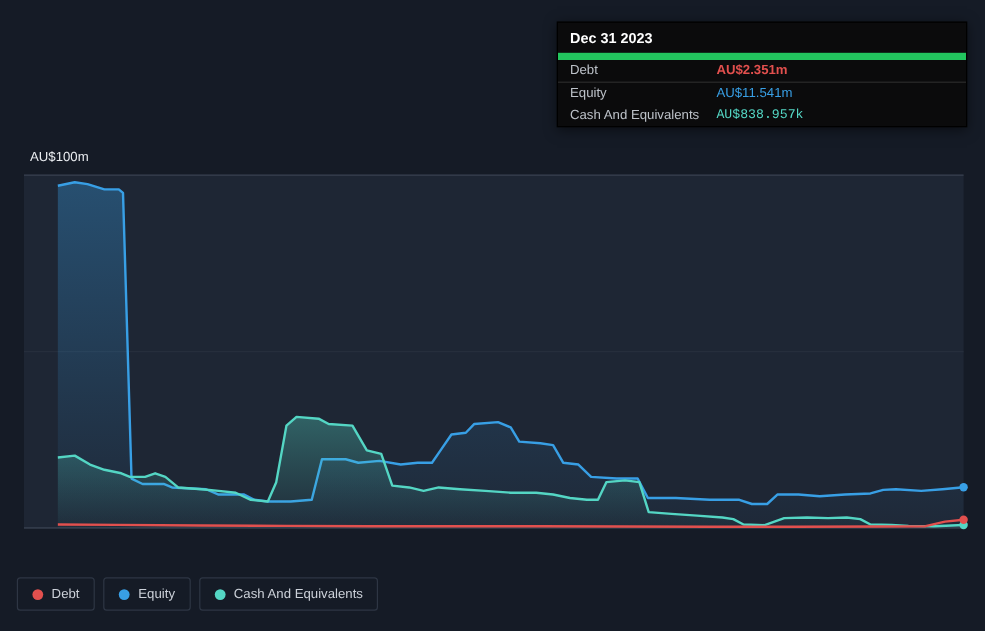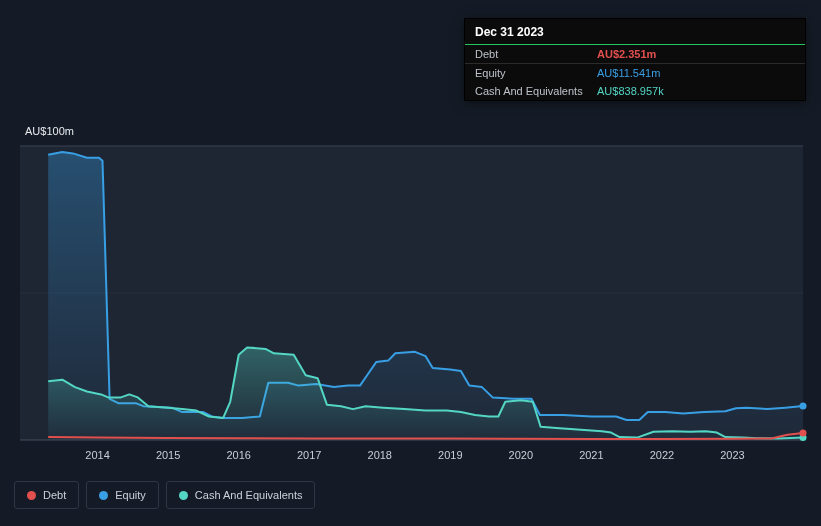--- a/index.html
+++ b/index.html
@@ -33,29 +33,29 @@
 
   
   .tooltip{
     position:absolute;top:18px;right:15px;width:340px;
     background:#0b0b0c;border:1px solid #000;
     color:#c2c6cc;font-size:11px;
     box-shadow:0 2px 10px rgba(0,0,0,.5);
   }
   .tooltip .hdr{
     color:#ffffff;font-weight:bold;font-size:12px;
-    padding:6px 10px 5px;border-bottom:1px solid #22c55e;
+    padding:6px 10px 5px;border-bottom:6px solid #22c55e;
   }
   .trow{display:flex;align-items:center;padding:3px 10px;}
   .trow .lab{flex:0 0 122px;color:#bdc2c9;}
   .trow .val{flex:1;}
   .trow.b{border-bottom:1px solid #2b2b2b;}
   .val-debt{color:var(--debt);font-weight:bold;}
   .val-equity{color:var(--equity);}
-  .val-cash{color:var(--cash);}
+  .val-cash{color:var(--cash);font-family:Liberation Mono, monospace;}
   .ratio-strong{color:#ffffff;font-weight:bold;}
   .ratio-rest{color:#8d939c;}
 
   
   .legend{position:absolute;left:14px;top:481px;display:flex;gap:7px;}
   .legend-item{
     display:flex;align-items:center;gap:7px;
     border:1px solid #2e3644;border-radius:3px;
     padding:7px 12px;color:#ccd1d9;font-size:11px;cursor:pointer;
     background:transparent;
@@ -105,32 +105,20 @@
         <path d="M28.2,8.8 L42.3,5.9 L52.9,7.4 L67.0,11.8 L79.0,11.8 L82.5,14.7 L89.6,252.8 L98.8,257.3 L116.4,257.3 L123.4,260.2 L151.7,261.7 L162.2,266.1 L183.4,266.1 L191.9,270.5 L203.2,271.9 L222.2,271.9 L239.8,270.5 L248.3,236.7 L268.1,236.7 L278.6,239.6 L296.3,238.1 L313.9,241.1 L328.0,239.6 L340.0,239.6 L347.1,229.3 L356.2,216.1 L368.2,214.6 L375.3,207.3 L395.0,205.8 L405.6,210.2 L412.7,222.0 L430.3,223.4 L440.9,224.9 L449.3,239.6 L462.0,241.1 L472.6,251.4 L493.8,252.8 L511.4,252.8 L519.9,269.0 L543.2,269.0 L571.4,270.5 L596.1,270.5 L606.6,274.0 L619.3,274.0 L627.8,266.1 L645.4,266.1 L663.1,267.5 L684.2,266.1 L705.4,265.2 L716.0,262.2 L726.6,261.7 L747.7,263.1 L765.4,261.7 L783.0,260.1" fill="none" stroke="#389fe5" stroke-width="2" stroke-linejoin="round"></path>
         <path d="M28.2,294 L28.2,235.2 L42.3,233.7 L55.0,241.1 L67.0,245.5 L81.1,248.4 L88.2,251.4 L100.9,251.4 L109.3,248.4 L117.8,251.4 L128.4,260.2 L148.1,261.7 L162.2,263.1 L176.4,264.6 L189.0,270.5 L203.2,271.9 L210.2,255.8 L218.7,208.7 L227.1,201.4 L245.5,202.9 L253.9,207.3 L273.7,208.7 L285.7,229.3 L297.7,232.3 L306.9,258.7 L321.0,260.2 L333.0,263.1 L345.6,260.2 L363.3,261.7 L384.4,263.1 L405.6,264.6 L426.8,264.6 L440.9,266.1 L455.0,269.0 L469.1,270.5 L478.3,270.5 L485.3,255.8 L500.8,254.3 L512.8,255.8 L520.6,280.8 L539.6,282.2 L560.8,283.7 L582.0,285.2 L591.1,286.6 L599.6,291.1 L617.2,291.6 L633.5,285.8 L652.5,285.2 L670.1,285.8 L685.7,285.2 L696.9,286.6 L705.4,291.1 L723.0,291.4 L737.1,292.2 L758.3,292.5 L783.0,291.5 L783.0,294 Z" fill="url(#g1)"></path>
         <path d="M28.2,235.2 L42.3,233.7 L55.0,241.1 L67.0,245.5 L81.1,248.4 L88.2,251.4 L100.9,251.4 L109.3,248.4 L117.8,251.4 L128.4,260.2 L148.1,261.7 L162.2,263.1 L176.4,264.6 L189.0,270.5 L203.2,271.9 L210.2,255.8 L218.7,208.7 L227.1,201.4 L245.5,202.9 L253.9,207.3 L273.7,208.7 L285.7,229.3 L297.7,232.3 L306.9,258.7 L321.0,260.2 L333.0,263.1 L345.6,260.2 L363.3,261.7 L384.4,263.1 L405.6,264.6 L426.8,264.6 L440.9,266.1 L455.0,269.0 L469.1,270.5 L478.3,270.5 L485.3,255.8 L500.8,254.3 L512.8,255.8 L520.6,280.8 L539.6,282.2 L560.8,283.7 L582.0,285.2 L591.1,286.6 L599.6,291.1 L617.2,291.6 L633.5,285.8 L652.5,285.2 L670.1,285.8 L685.7,285.2 L696.9,286.6 L705.4,291.1 L723.0,291.4 L737.1,292.2 L758.3,292.5 L783.0,291.5" fill="none" stroke="#54d6c4" stroke-width="2" stroke-linejoin="round"></path>
         <path d="M28.2,291.1 L77.6,291.4 L148.1,291.9 L218.7,292.2 L289.2,292.5 L359.8,292.5 L430.3,292.5 L500.8,292.8 L571.4,293.0 L641.9,293.0 L712.5,292.8 L751.3,292.5 L767.5,288.7 L783.0,287.1" fill="none" stroke="#e2504e" stroke-width="2" stroke-linejoin="round"></path>
         <circle cx="783.0" cy="260.1" r="3.5" fill="#389fe5"></circle>
         <circle cx="783.0" cy="291.5" r="3.5" fill="#54d6c4"></circle>
         <circle cx="783.0" cy="287.1" r="3.5" fill="#e2504e"></circle>
       </svg>
   </div>
 
-  <div class="x-axis" id="x-axis">
-      <div class="x-tick" style="left: 97.5946px;">2014</div>
-      <div class="x-tick" style="left: 168.135px;">2015</div>
-      <div class="x-tick" style="left: 238.676px;">2016</div>
-      <div class="x-tick" style="left: 309.216px;">2017</div>
-      <div class="x-tick" style="left: 379.757px;">2018</div>
-      <div class="x-tick" style="left: 450.297px;">2019</div>
-      <div class="x-tick" style="left: 520.838px;">2020</div>
-      <div class="x-tick" style="left: 591.378px;">2021</div>
-      <div class="x-tick" style="left: 661.919px;">2022</div>
-      <div class="x-tick" style="left: 732.459px;">2023</div>
-    </div>
 
   <div class="legend" id="legend">
       <div class="legend-item">
         <span class="dot" style="background: rgb(226, 80, 78);"></span>
         <span>Debt</span>
       </div>
       <div class="legend-item">
         <span class="dot" style="background: rgb(56, 159, 229);"></span>
         <span>Equity</span>
       </div>

